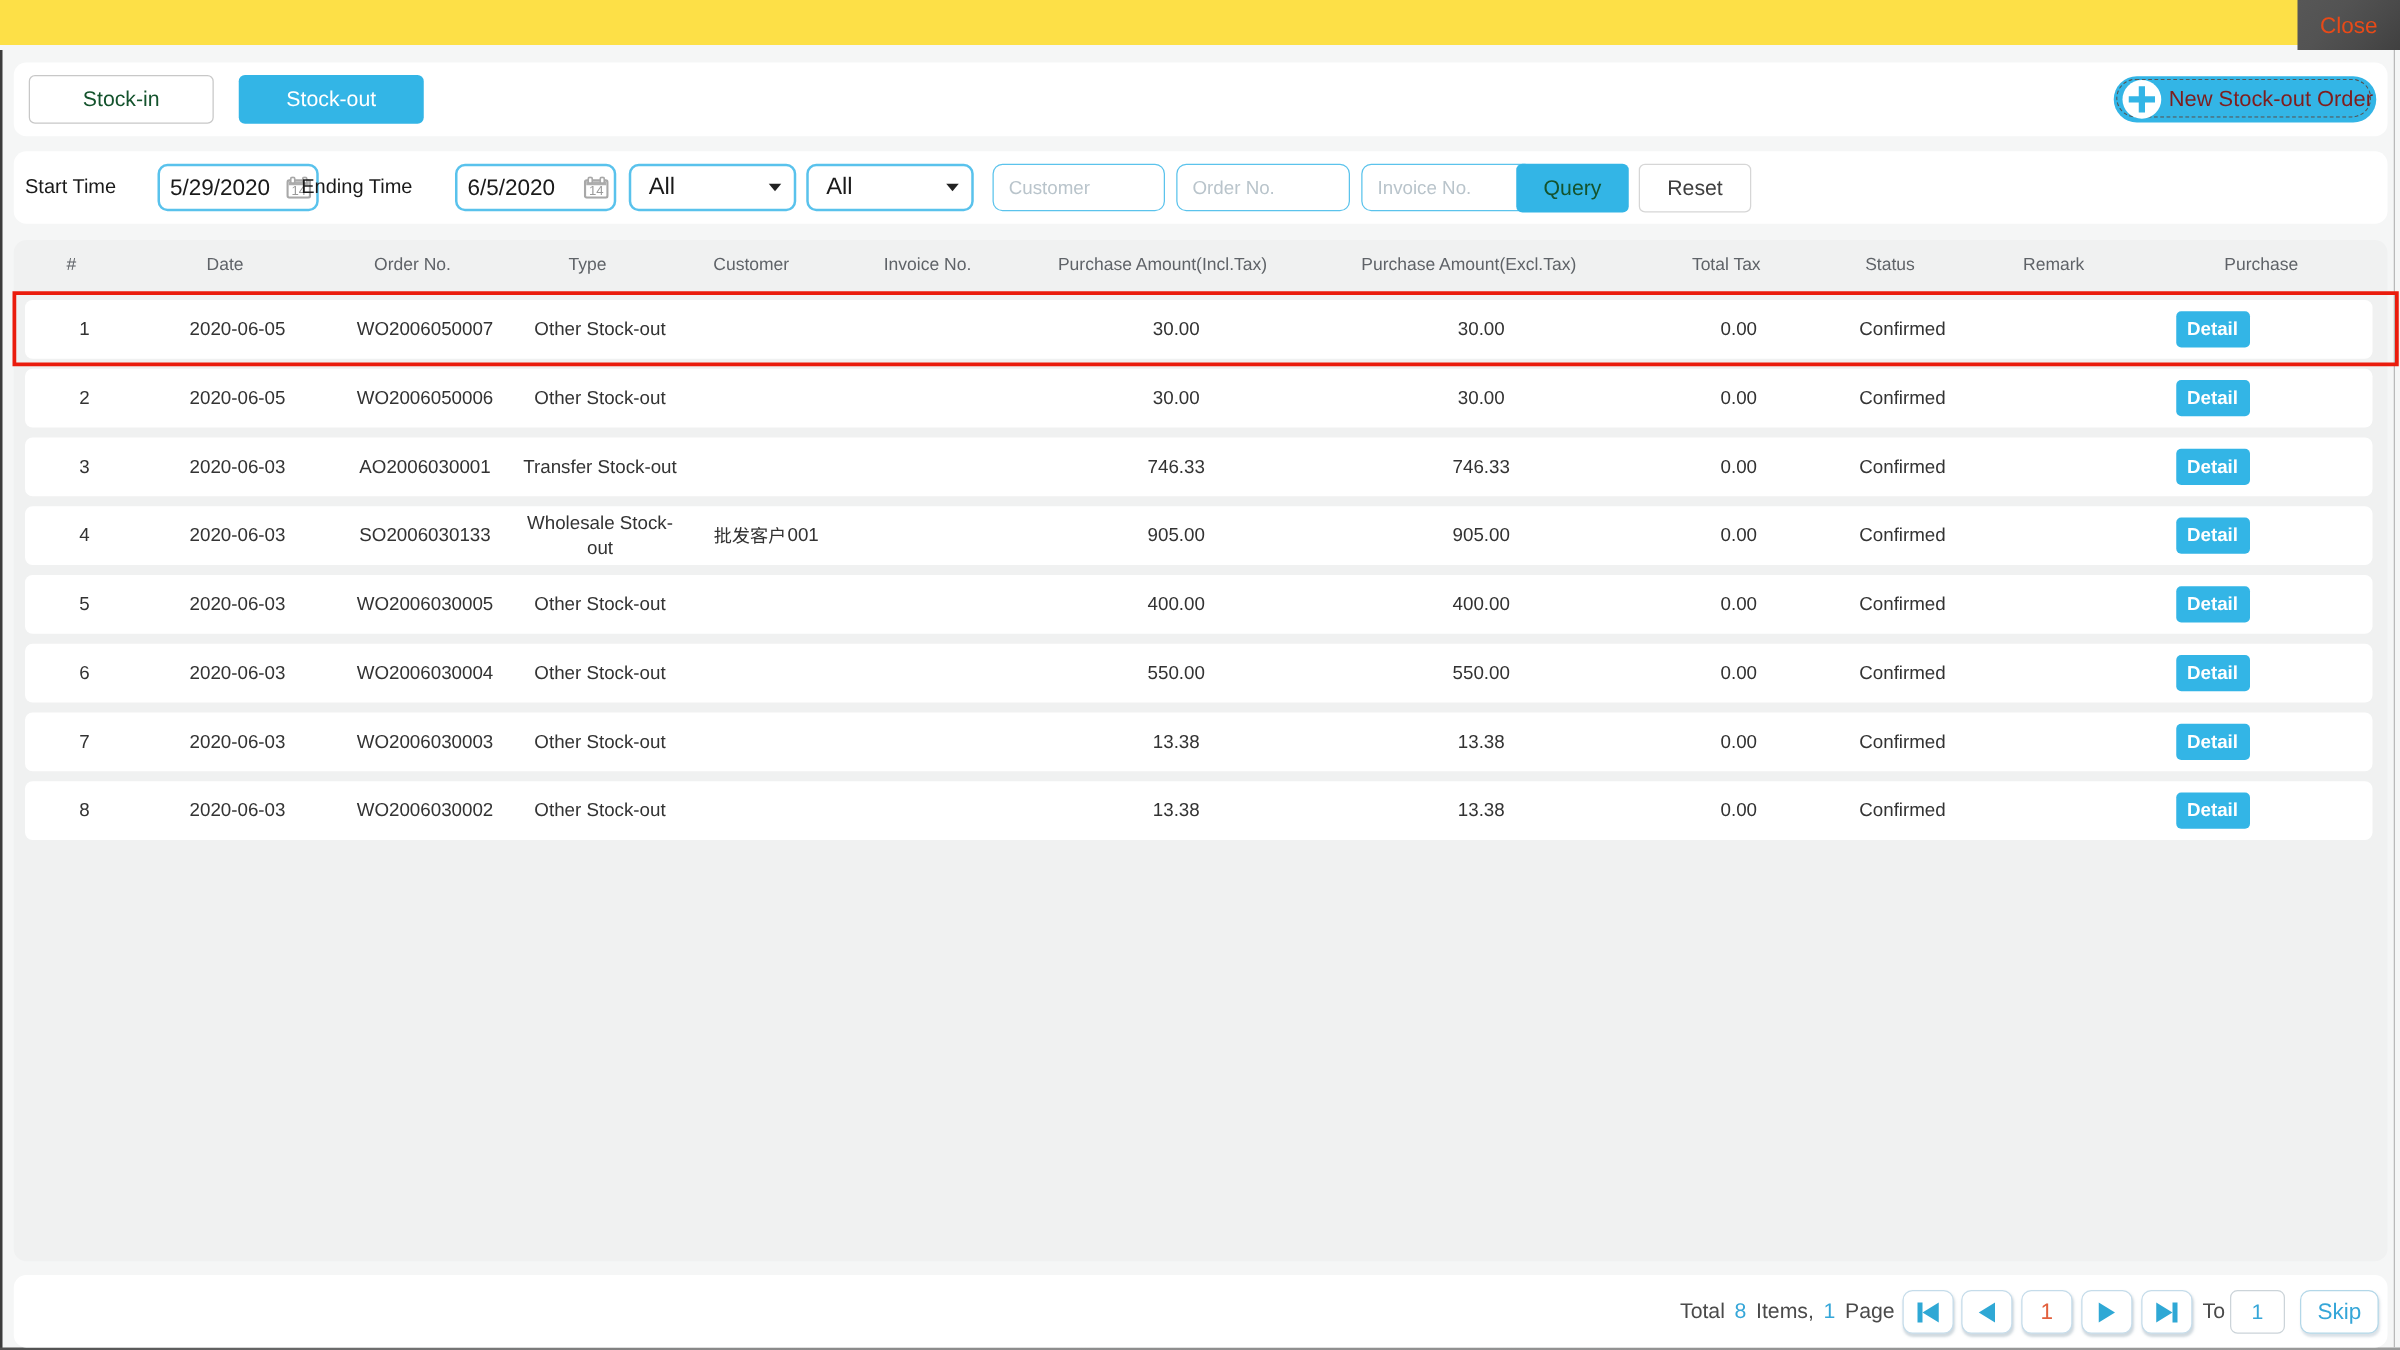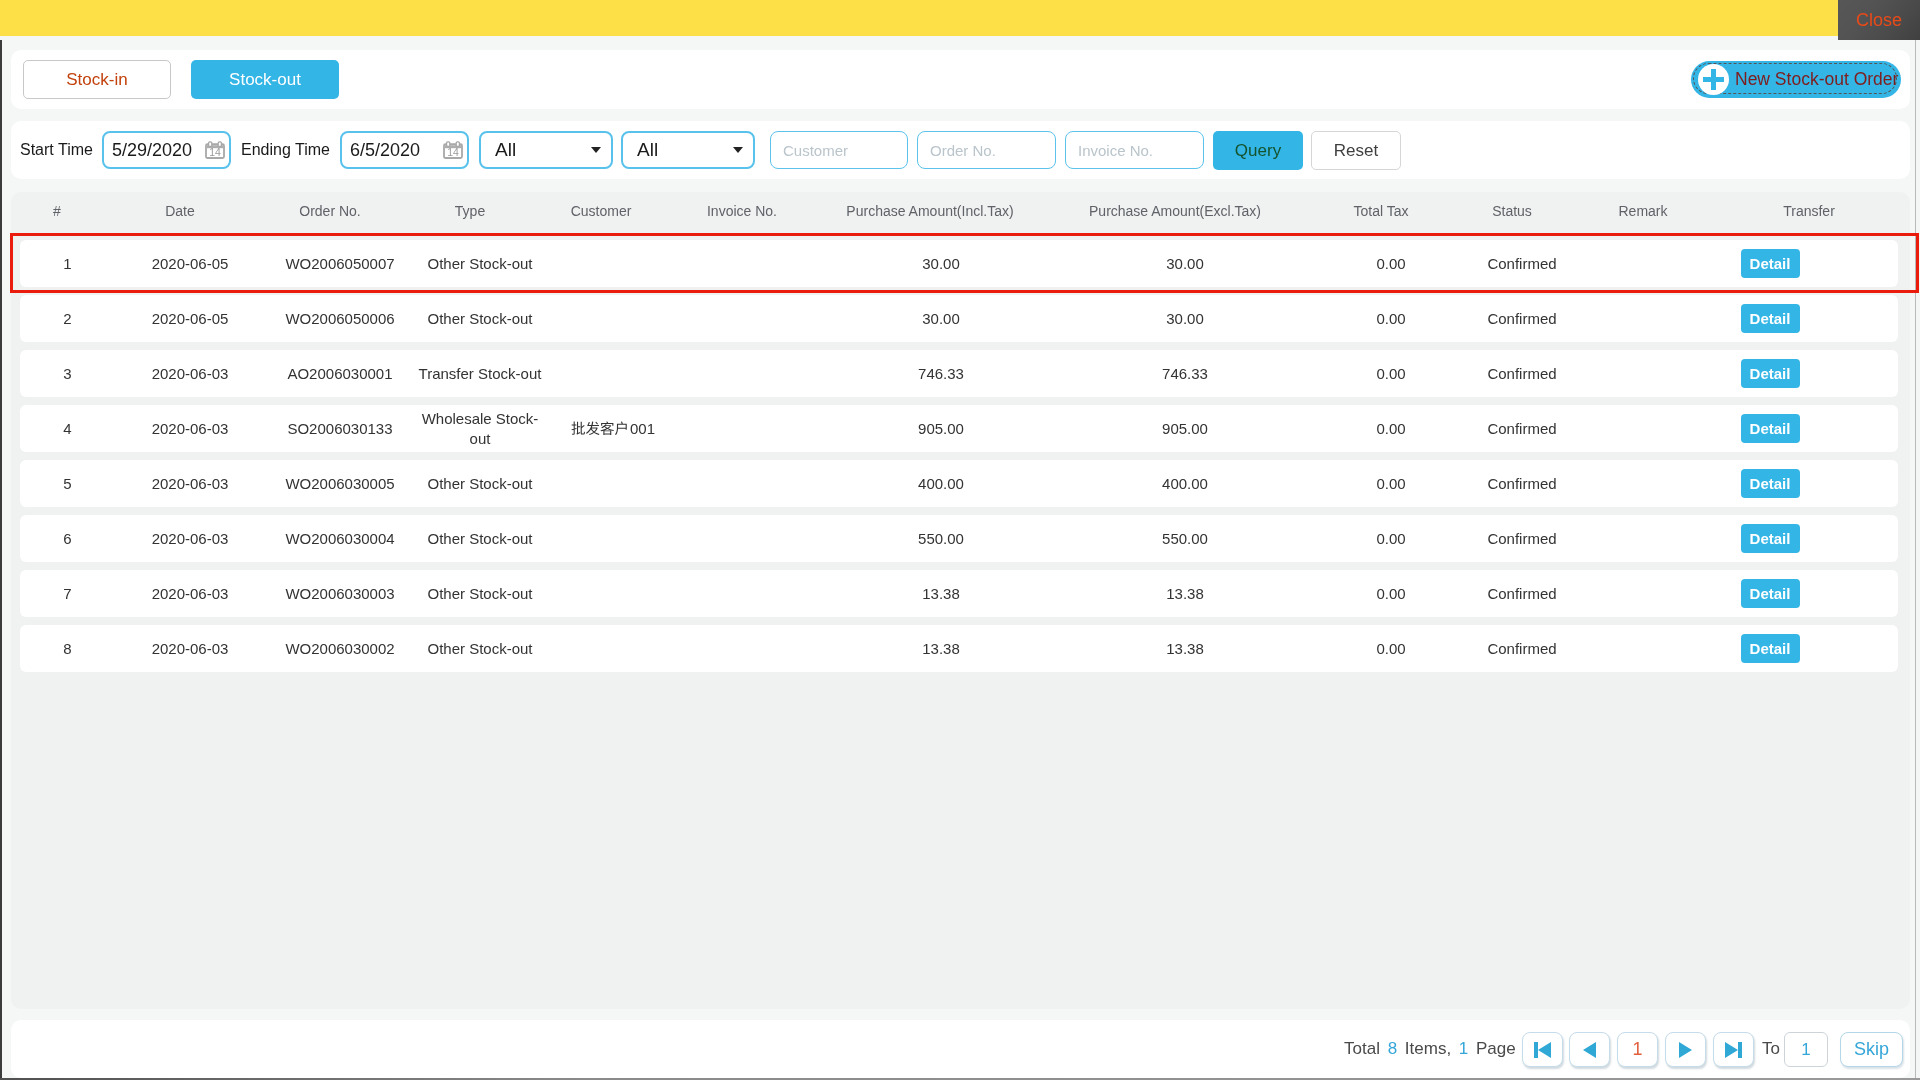--- a/index.html
+++ b/index.html
@@ -15,36 +15,36 @@
 #leftedge { position:absolute; left:0; top:40px; width:2px; height:1040px; background:#3c3c3c; }
 #bottomedge { position:absolute; left:0; top:1078px; width:1920px; height:2px; background:linear-gradient(90deg,#505050,#8a8a8a 30%,#9a9a9a); }
 #rightline { position:absolute; left:1915px; top:40px; width:1px; height:1038px; background:#b9b9b9; }
 
 .card { position:absolute; left:11px; width:1899px; background:#fff; border-radius:10px; }
 
 
 #tabscard { top:50px; height:59px; }
 .tabbtn { position:absolute; top:10px; height:39px; border-radius:5px; font-size:17px;
   display:flex; align-items:center; justify-content:center; }
-#tab-in { left:12px; width:148px; background:#fff; border:1px solid #c8c8c8; color:#c2410c; }
+#tab-in { left:12px; width:148px; background:#fff; border:1px solid #c8c8c8; color:#14532d; }
 #tab-out { left:180px; width:148px; background:#33b5e6; color:#fff; }
 #newbtn { position:absolute; left:1680px; top:11px; width:210px; height:37px; border-radius:18.5px;
   background:#33b5e6; color:#7f1d1d; font-size:19px; display:flex; align-items:center; }
 #newbtn .circ { width:31px; height:31px; border-radius:50%; background:#fff; margin-left:7px;
   position:relative; flex:0 0 auto; z-index:2; }
 #newbtn .circ:before { content:""; position:absolute; left:5px; top:13px; width:21px; height:5px; background:#33b5e6; }
 #newbtn .circ:after { content:""; position:absolute; left:13px; top:5px; width:5px; height:21px; background:#33b5e6; }
 #newbtn .dash { position:absolute; left:2px; top:2px; width:204px; height:31px; border:1px dashed #555; border-radius:16px; }
 #newbtn span.lbl { margin-left:6px; white-space:nowrap; font-size:17.5px; position:relative; z-index:2; }
 
 
 #filtercard { top:121px; height:58px; }
 .flabel { position:absolute; top:0; height:58px; display:flex; align-items:center; font-size:16px; color:#1a1a1a; }
 .finput { position:absolute; top:10px; height:38px; border:2px solid #59c2ec; border-radius:8px; background:#fff;
-  display:flex; align-items:center; font-size:18px; color:#1a1a1a; }
+  display:flex; align-items:center; font-size:18px; color:#1a1a1a;margin-left:24px; }
 .finput .cal { margin-left:auto; margin-right:4px; }
 .fph { border:1px solid #5bc3ec; font-size:15px; color:#b9c4cb; padding-left:12px; }
 .fsel { border:2px solid #59c2ec; }
 .fsel .caret { margin-left:auto; margin-right:10px; width:0; height:0;
   border-left:5px solid transparent; border-right:5px solid transparent; border-top:6px solid #222; }
 .fbtn { position:absolute; top:10px; height:39px; border-radius:5px; font-size:17px;
   display:flex; align-items:center; justify-content:center; }
 #qbtn { left:1202px; width:90px; background:#33b5e6; color:#14532d; }
 #rbtn { left:1300px; width:90px; background:#fff; border:1px solid #d6d6d6; color:#3f3f3f; }
 
@@ -131,21 +131,21 @@
   <div class="hcell" style="left:169px;">Date</div>
   <div class="hcell" style="left:319px;">Order No.</div>
   <div class="hcell" style="left:459px;">Type</div>
   <div class="hcell" style="left:590px;">Customer</div>
   <div class="hcell" style="left:731px;">Invoice No.</div>
   <div class="hcell" style="left:919px;">Purchase Amount(Incl.Tax)</div>
   <div class="hcell" style="left:1164px;">Purchase Amount(Excl.Tax)</div>
   <div class="hcell" style="left:1370px;">Total Tax</div>
   <div class="hcell" style="left:1501px;">Status</div>
   <div class="hcell" style="left:1632px;">Remark</div>
-  <div class="hcell" style="left:1798px;">Transfer</div>
+  <div class="hcell" style="left:1798px;">Purchase</div>
 
   <div class="row" style="top:48px;">
     <div class="c c1">1</div>
       <div class="c c2">2020-06-05</div>
       <div class="c c3">WO2006050007</div>
     <div class="c c4">Other Stock-out</div>
       <div class="c c5"></div>
       <div class="c c6"></div>
     <div class="c c7">30.00</div>
       <div class="c c8">30.00</div>

